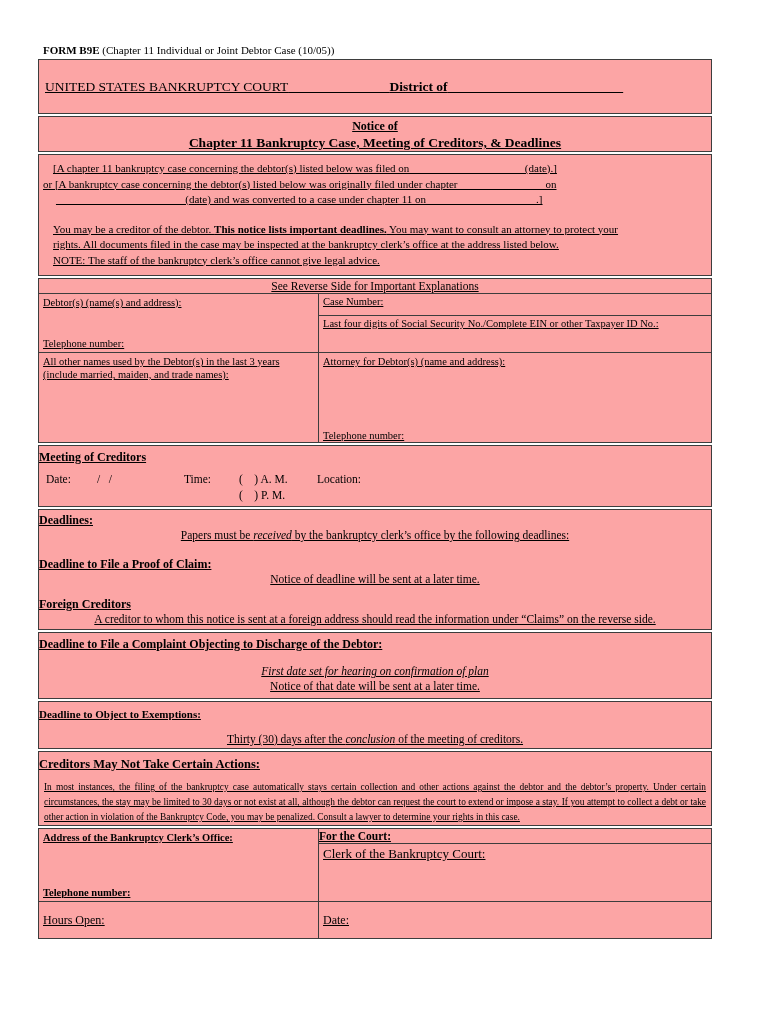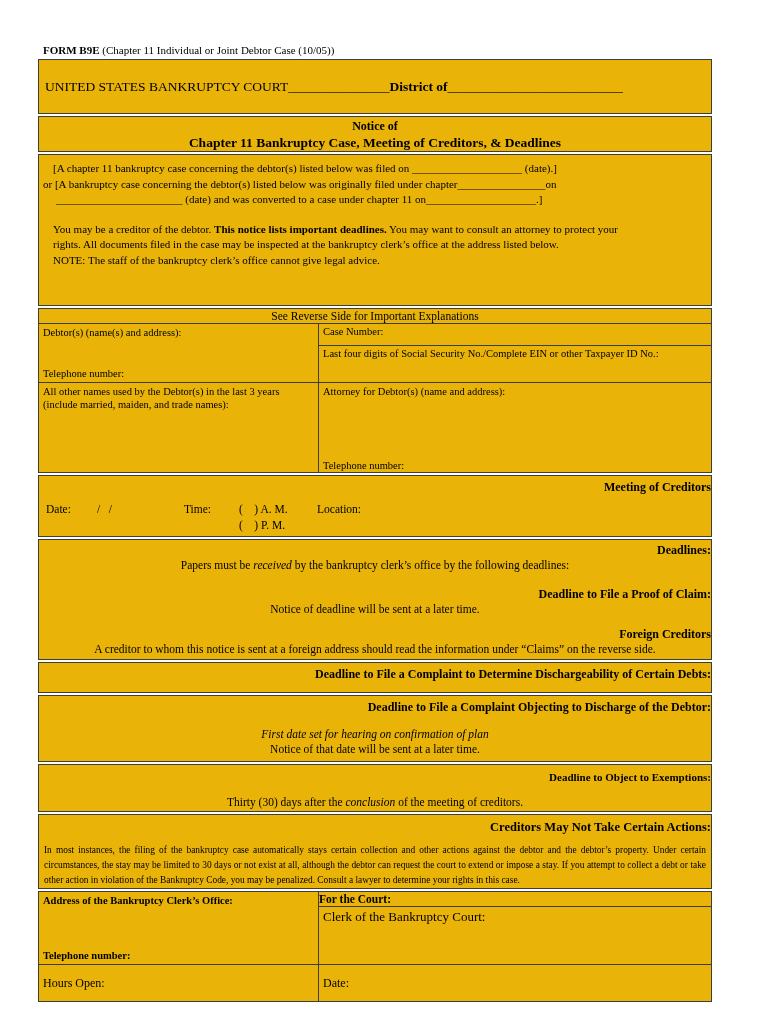--- a/index.html
+++ b/index.html
@@ -7,36 +7,36 @@
     width:770px; height:1024px;
     font-family:"Liberation Serif", serif;
     color:#000;
     position:relative;
   }
   .sheet { position:absolute; left:38px; top:44px; width:674px; }
   .form-header { font-size:11px; margin:0 0 3px 5px; white-space:nowrap; }
   .form-header b { font-weight:bold; }
   .box {
     box-sizing:border-box; width:674px;
-    border:1px solid #3d3d3d; background:#eab308;
-    margin-top:2px; overflow:hidden;
+    border:1px solid #3d3d3d; background:#fca5a5;
+    margin-top:2px; overflow:hidden;text-decoration:underline;
   }
   .box:first-of-type { margin-top:0; }
 
   
   .court-box { height:55px; display:flex; align-items:center; padding:0 6px; font-size:13.5px; white-space:nowrap; }
   .court-box .bold { font-weight:bold; }
 
   
   .title-box { height:36px; text-align:center; padding-top:2px; }
   .title-line1 { font-weight:bold; font-size:12px; line-height:15px; }
   .title-line2 { font-weight:bold; font-size:13.5px; line-height:17px; }
 
   
-  .para-box { height:152px; font-size:11px; line-height:15.5px; padding:6px 6px 0 4px; }
+  .para-box { height:122px; font-size:11px; line-height:15.5px; padding:6px 6px 0 4px; }
   .pline { white-space:nowrap; }
   .ind10 { padding-left:10px; }
   .ind13 { padding-left:13px; }
   .spacer14 { height:14px; }
   .spacer12 { height:12px; }
   .spacer10 { height:10px; }
 
   
   .debtor-box { height:165px; }
   .see-reverse { height:14px; line-height:14px; text-align:center; font-size:11.5px; border-bottom:1px solid #3d3d3d; }
@@ -47,21 +47,21 @@
   .vsplit { display:flex; flex-direction:column; justify-content:space-between; }
   .drow1 { height:58px; }
   .drow1 .cell { height:100%; }
   .case-cell { box-sizing:border-box; height:22px; border-bottom:1px solid #3d3d3d; padding:2px 4px; font-size:10.5px; }
   .ssn-cell { box-sizing:border-box; height:36px; padding:2px 4px; font-size:10.5px; }
   .drow2 { height:91px; }
   .drow2 .cell { height:100%; }
 
   
   .meeting-box { height:62px; }
-  .sec-title { text-align:right; font-weight:bold; font-size:12px; line-height:15px; margin-top:4px; }
+  .sec-title { text-align:left; font-weight:bold; font-size:12px; line-height:15px; margin-top:4px; }
   .meeting-rows { position:relative; height:36px; margin-top:8px; font-size:11.5px; }
   .meeting-rows span { position:absolute; white-space:pre; }
   .m-date { left:7px; top:0; }
   .m-slash { left:58px; top:0; }
   .m-time { left:145px; top:0; }
   .m-am { left:200px; top:0; }
   .m-loc { left:278px; top:0; }
   .m-pm { left:200px; top:16px; }
 
   
@@ -166,23 +166,20 @@
     <div class="sec-title">Deadlines:</div>
     <div><span>Papers must be </span><span class="it">received</span><span> by the bankruptcy clerk’s office by the following deadlines:</span></div>
     <div class="spacer14"></div>
     <div class="sec-title" style="margin-top:0">Deadline to File a Proof of Claim:</div>
     <div>Notice of deadline will be sent at a later time.</div>
     <div class="spacer10"></div>
     <div class="sec-title" style="margin-top:0">Foreign Creditors</div>
     <div>A creditor to whom this notice is sent at a foreign address should read the information under “Claims” on the reverse side.</div>
   </div>
 
-  <div class="box discharge-certain-box">
-    <div class="sec-title">Deadline to File a Complaint to Determine Dischargeability of Certain Debts:</div>
-  </div>
 
   <div class="box discharge-debtor-box">
     <div class="sec-title">Deadline to File a Complaint Objecting to Discharge of the Debtor:</div>
     <div class="spacer12"></div>
     <div class="it">First date set for hearing on confirmation of plan</div>
     <div>Notice of that date will be sent at a later time.</div>
   </div>
 
   <div class="box exemptions-box">
     <div class="sec-title">Deadline to Object to Exemptions:</div>

